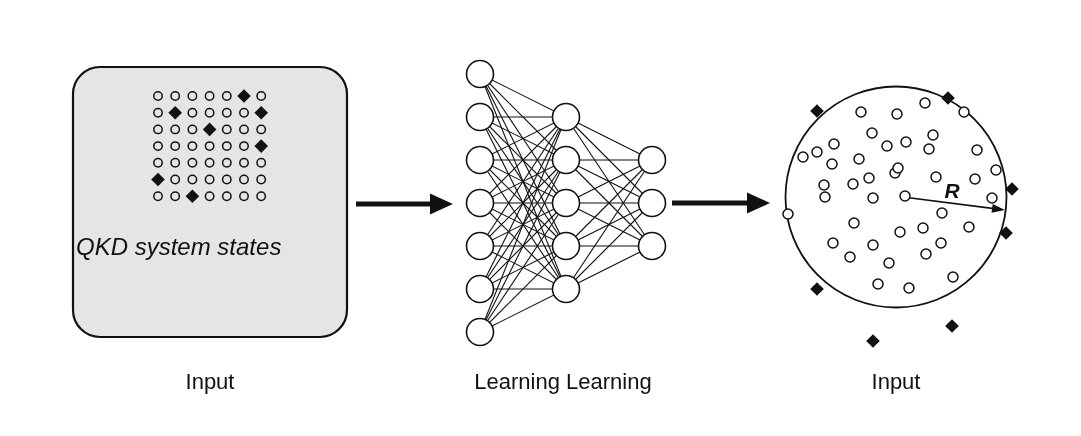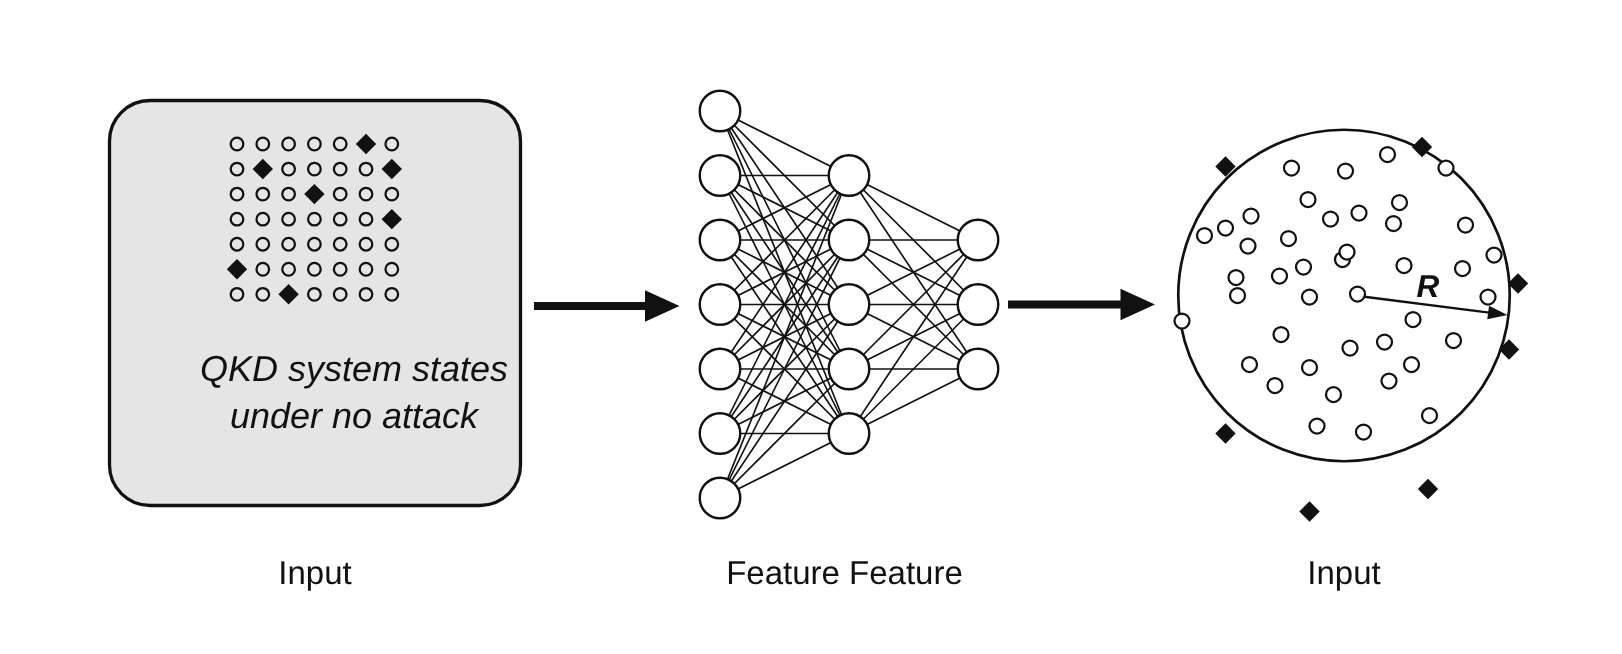--- a/index.html
+++ b/index.html
@@ -15,21 +15,20 @@
     position:absolute;
     top:369px;
     transform:translateX(-50%);
     font-size:22px;
     color:#111111;
     white-space:nowrap;
   }
   #input-caption{
     position:absolute;
     left:76px;top:231px;width:320px;
-    text-align:center;
     font-style:italic;
     font-size:24px;
     line-height:31px;
     color:#111111;
   }
   .r-label{
     font-family:"Liberation Sans", sans-serif;
     font-style:italic;
     font-weight:600;
     font-size:21px;
@@ -221,20 +220,19 @@
         <polygon points="1006,226.2 1012.8,233 1006,239.8 999.2,233" fill="#111111"></polygon>
         <polygon points="817,282.2 823.8,289 817,295.8 810.2,289" fill="#111111"></polygon>
         <polygon points="952,319.2 958.8,326 952,332.8 945.2,326" fill="#111111"></polygon>
         <polygon points="873,334.2 879.8,341 873,347.8 866.2,341" fill="#111111"></polygon>
       </g>
     <text id="r-label" class="r-label" x="952" y="198" text-anchor="middle">R</text>
   </svg>
 
   <div id="input-caption">
     <div>QKD system states</div>
-    <div>under no attack</div>
   </div>
 
   <div class="section-label" style="left:210px">Input</div>
-  <div class="section-label" style="left:563px">Feature Feature</div>
+  <div class="section-label" style="left:563px">Learning Learning</div>
   <div class="section-label" style="left:896px">Input</div>
 
 </div>
 
 </body></html>

